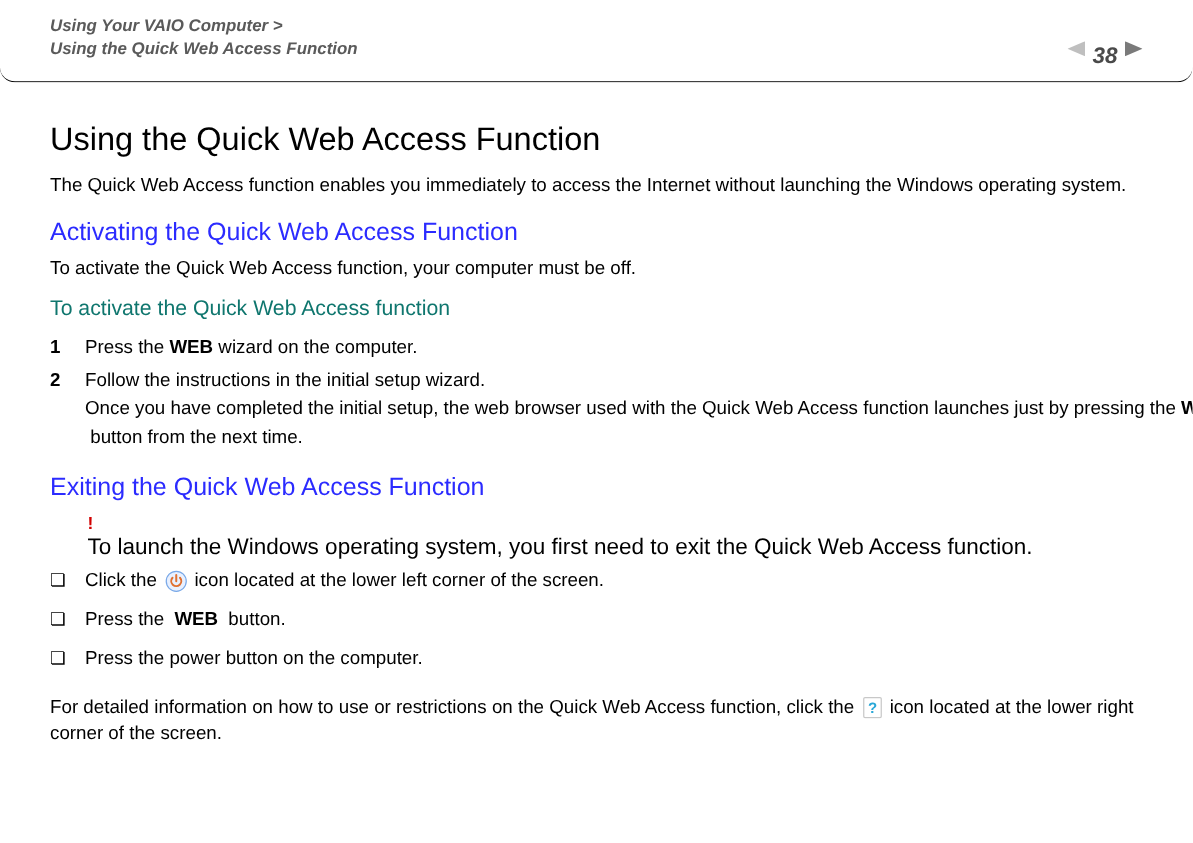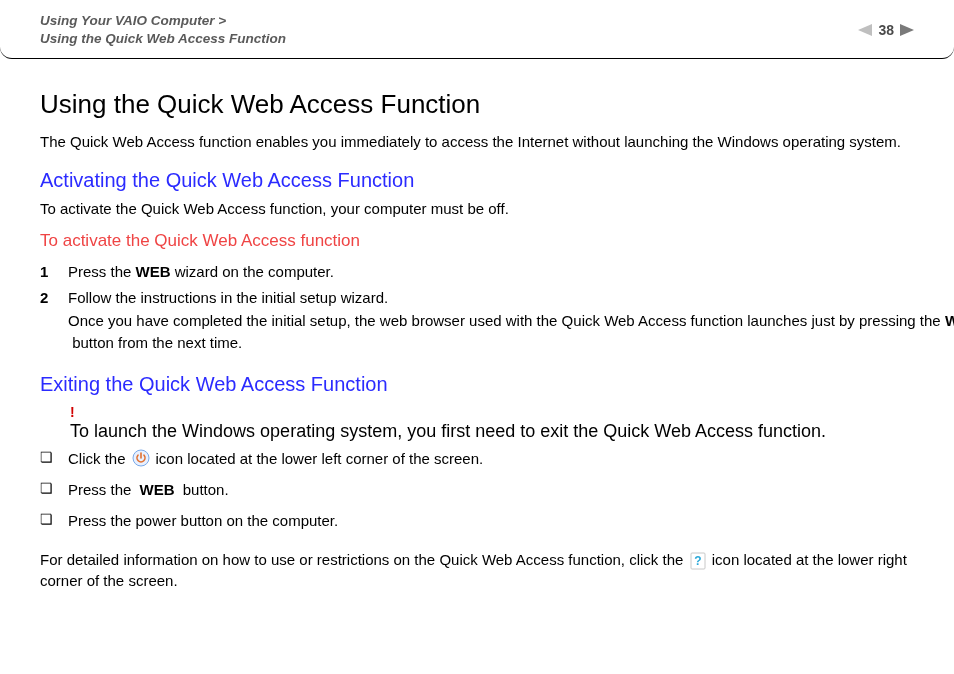--- a/index.html
+++ b/index.html
@@ -31,23 +31,25 @@
       align-items: center;
       gap: 6px;
       padding-top: 10px;
     }
     .nav-arrow {
       display: inline-flex;
       align-items: center;
       cursor: pointer;
     }
     .page-num {
-      font-size: 14px;
-      font-weight: bold;
+      font-size: 18px;
+      font-weight: bold;
+      font-style: italic;
       color: #4a4a4a;
+      margin-top: 12px;
     }
     .content {
       padding: 30px 40px 0 40px;
     }
     h1 {
       font-size: 26px;
       font-weight: normal;
       margin-bottom: 12px;
     }
     .intro {
@@ -61,21 +63,21 @@
       color: #2b2bff;
       margin-bottom: 8px;
     }
     .sub-text {
       font-size: 15px;
       margin-bottom: 14px;
     }
     h3 {
       font-size: 17px;
       font-weight: normal;
-      color: #ef4444;
+      color: #0f766e;
       margin-bottom: 10px;
     }
     .steps {
       margin: 0 0 18px 0;
     }
     .step {
       display: flex;
       font-size: 15px;
       line-height: 1.5;
       margin-bottom: 4px;

